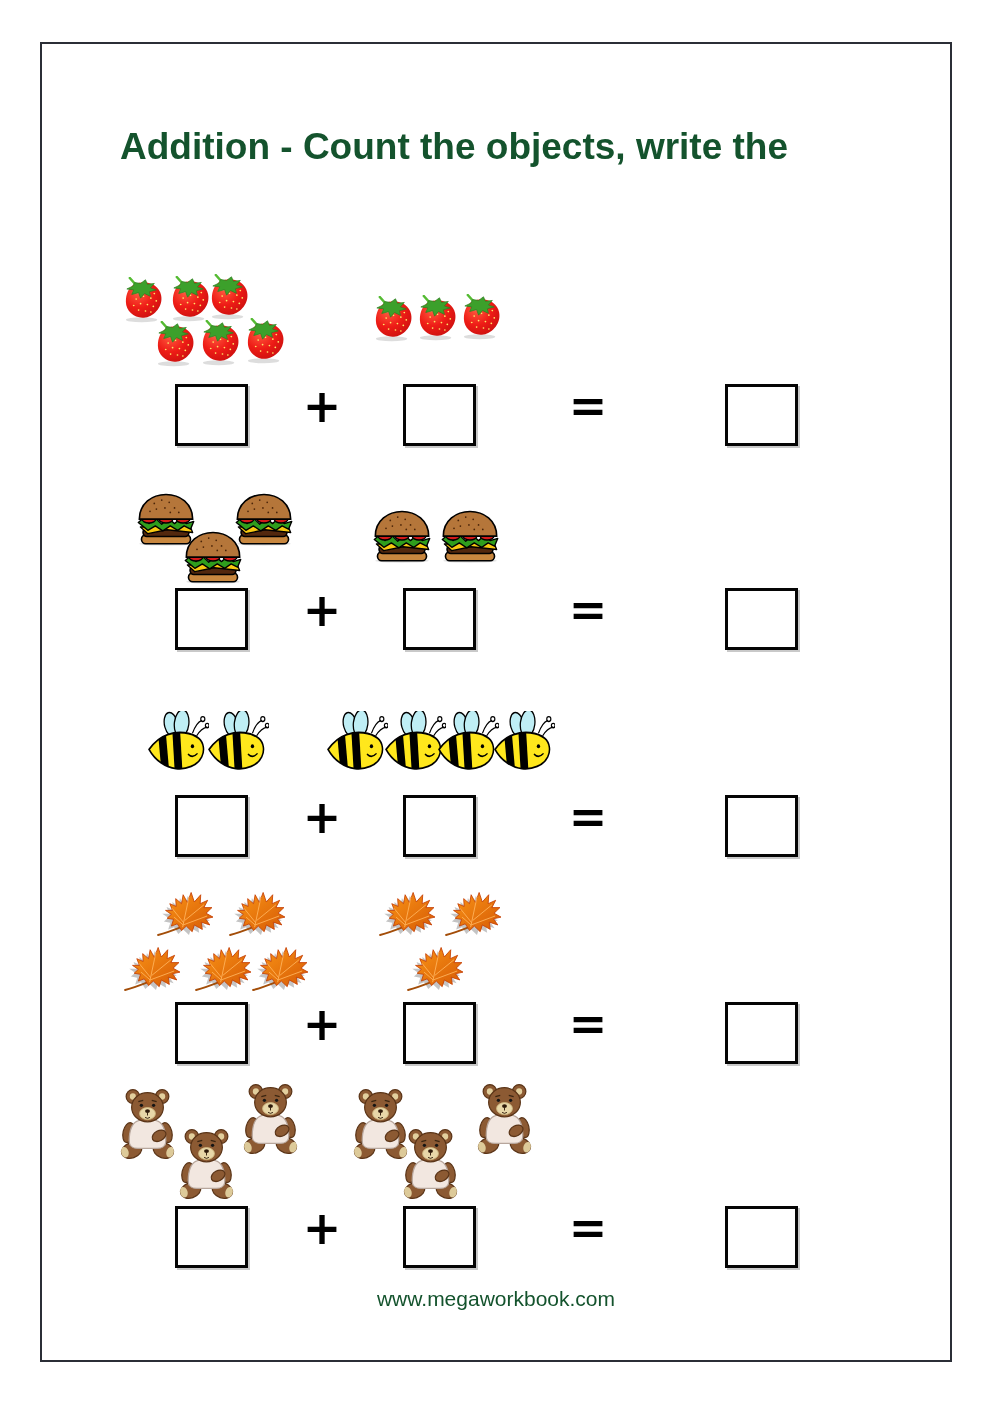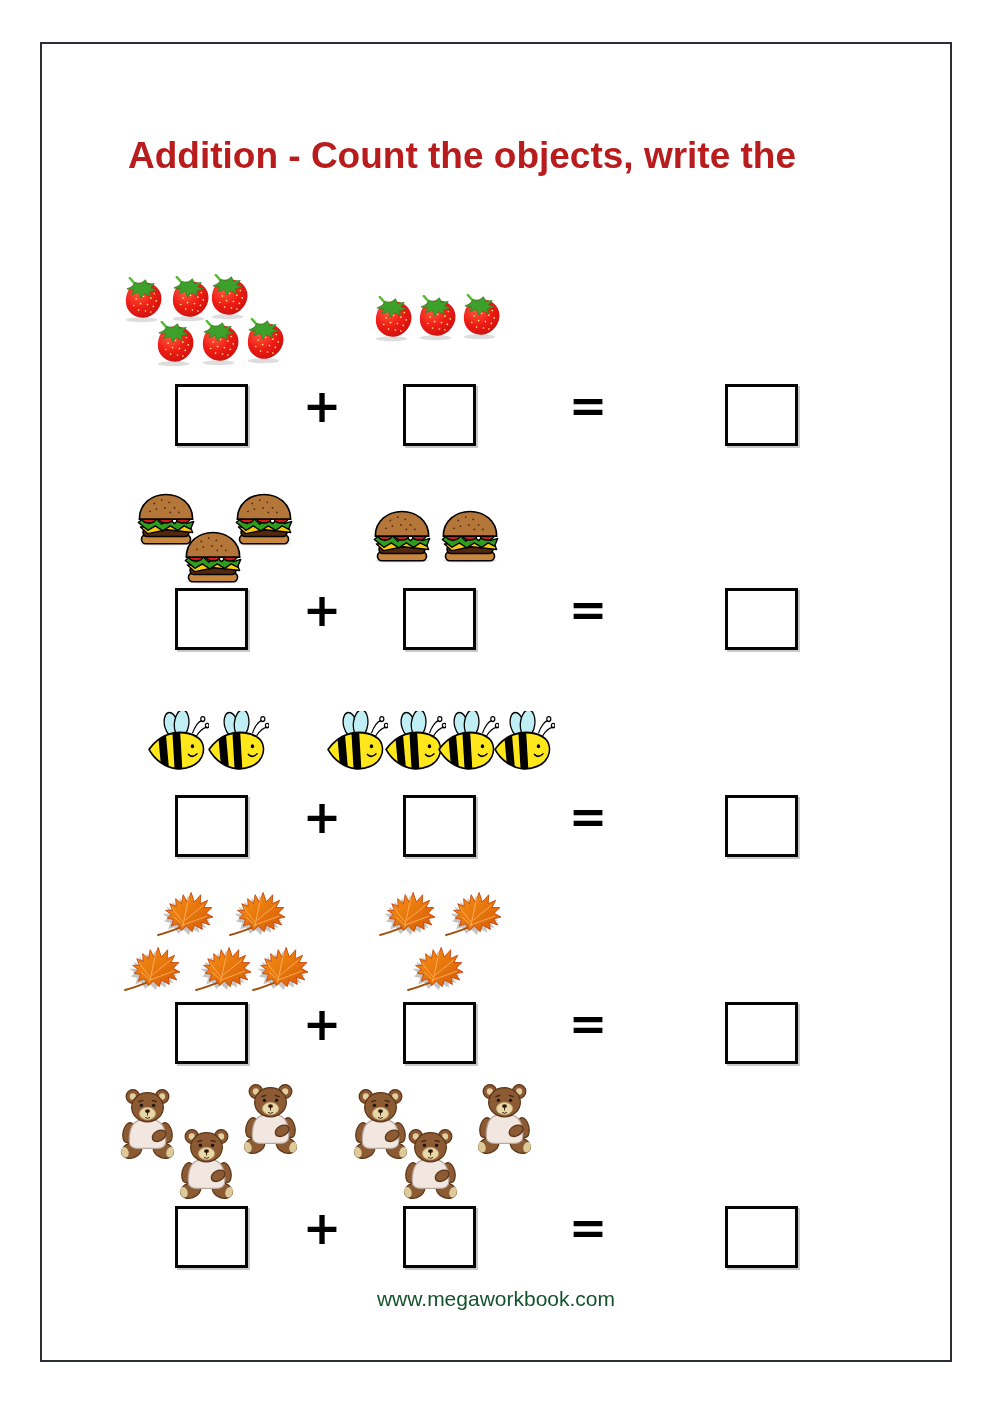--- a/index.html
+++ b/index.html
@@ -5,24 +5,23 @@
   html,body{margin:0;padding:0;background:#fff;}
   .page{
     position:relative;width:992px;height:1403px;background:#ffffff;
     font-family:"Liberation Sans",sans-serif;overflow:hidden;
   }
   .frame{
     position:absolute;left:40px;top:42px;width:908px;height:1316px;
     border:2px solid #2b2e36;
   }
   .title{
-    position:absolute;left:120px;top:125px;width:780px;
-    font-size:37px;font-weight:bold;color:#b91c1c;line-height:62px;
+    position:absolute;left:120px;top:116px;width:780px;
+    font-size:37px;font-weight:bold;color:#14532d;line-height:62px;
     letter-spacing:0px;
-    margin-left:8px;
   }
   .obj{position:absolute;}
   .box{
     position:absolute;width:67px;height:56px;background:#fff;
     border:3px solid #050505;box-shadow:2px 2px 0 #c9c9c9;
   }
   .op{
     position:absolute;width:46px;height:44px;display:flex;
     align-items:center;justify-content:center;
     font-family:"DejaVu Sans",sans-serif;font-weight:bold;font-size:46px;color:#000;

